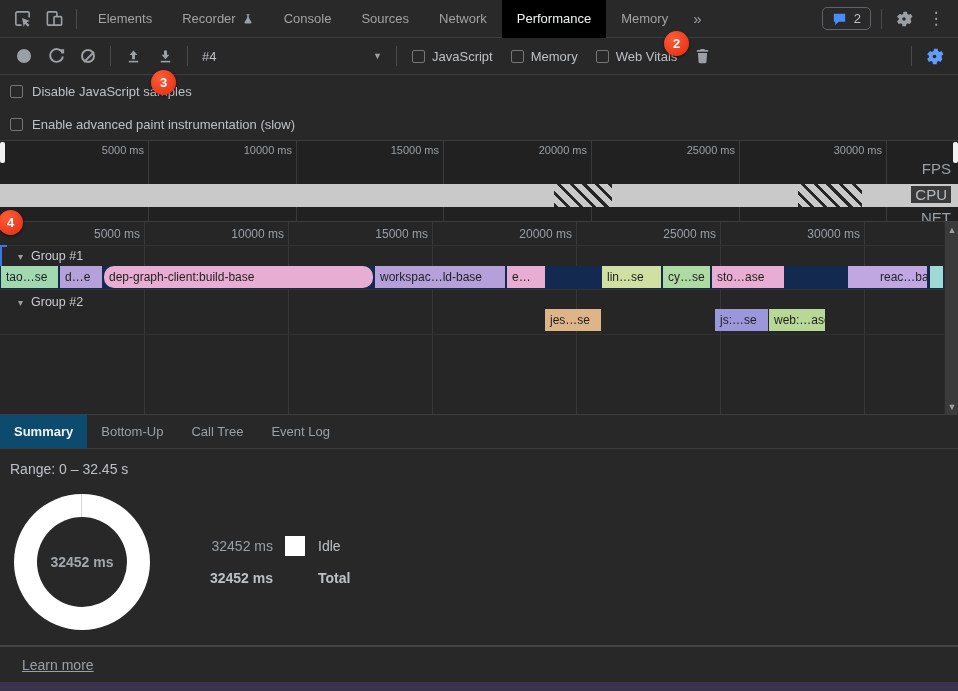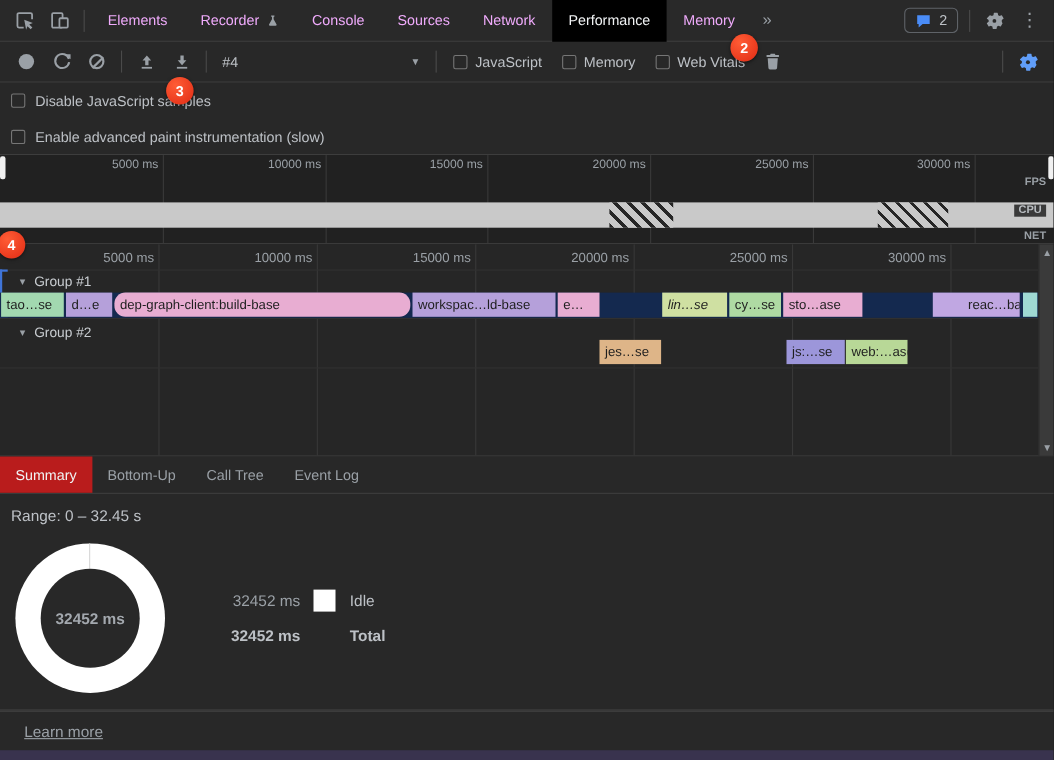--- a/index.html
+++ b/index.html
@@ -7,21 +7,21 @@
   .app{position:relative;width:958px;height:691px;background:#282828;overflow:hidden;
        font-family:"Liberation Sans","DejaVu Sans",sans-serif;font-size:13px;color:#bdc1c6;}
   .vsep{width:1px;height:20px;background:#4a4a4a;margin:0 6px;flex:0 0 1px;}
   svg{display:block;}
 
   
   .tabbar{position:absolute;top:0;left:0;width:958px;height:38px;background:#292929;
           border-bottom:1px solid #3d3d3d;display:flex;align-items:center;padding-left:6px;}
   .ico-btn{width:32px;height:28px;display:flex;align-items:center;justify-content:center;
            color:#9aa0a6;cursor:pointer;flex:0 0 auto;}
-  .tab{height:38px;display:flex;align-items:center;gap:6px;padding:0 15px;color:#f0abfc;cursor:pointer;}
+  .tab{height:38px;display:flex;align-items:center;gap:6px;padding:0 15px;color:#a3a3a3;cursor:pointer;}
   .tab.active{background:#000;color:#f1f3f4;}
   .chev{font-size:15px;color:#9aa0a6;padding:0 10px;}
   .tab-right{margin-left:auto;display:flex;align-items:center;padding-right:6px;}
   .issues-badge{display:flex;align-items:center;gap:7px;border:1px solid #5f6368;border-radius:5px;
                 padding:3px 9px;margin-right:4px;cursor:pointer;color:#bdc1c6;}
   .dots{font-size:17px;color:#9aa0a6;}
 
   
   .ptoolbar{position:absolute;top:38px;left:0;width:958px;height:37px;border-bottom:1px solid #3d3d3d;
             display:flex;align-items:center;padding:0 8px;}
@@ -47,21 +47,21 @@
 
   
   .overview{position:absolute;top:141px;left:0;width:958px;height:81px;background:#212121;
             border-bottom:1px solid #3d3d3d;overflow:hidden;}
   .ov-grid{position:absolute;top:0;width:1px;height:80px;background:#3a3a3a;}
   .ov-tick{position:absolute;top:3px;width:70px;text-align:right;font-size:11px;color:#9aa0a6;}
   .handle{position:absolute;top:1px;width:5px;height:21px;background:#f1f1f1;border-radius:2px;}
   .cpu-band{position:absolute;top:43px;left:0;width:958px;height:23px;background:#c9c9c9;}
   .hatch{position:absolute;top:0;height:23px;
          background:repeating-linear-gradient(45deg,#262626 0 3px,#c9c9c9 3px 9px);}
-  .trk-label{position:absolute;right:7px;font-size:10px;font-weight:bold;color:#9aa0a6;}
+  .trk-label{position:absolute;right:7px;font-size:15px;font-weight:normal;color:#9aa0a6;}
   .trk-label.on-band{background:rgba(33,33,33,.85);padding:0 4px;color:#b9bdc1;}
 
   
   .flame{position:absolute;top:222px;left:0;width:958px;height:193px;background:#262626;
          border-bottom:1px solid #3d3d3d;overflow:hidden;}
   .fl-grid{position:absolute;top:0;width:1px;height:193px;background:#383838;}
   .fl-tick{position:absolute;top:5px;width:74px;text-align:right;font-size:12px;color:#9aa0a6;}
   .hline{position:absolute;left:0;width:944px;height:1px;background:#303030;}
   .group-hd{position:absolute;left:18px;height:20px;display:flex;align-items:center;gap:8px;
             color:#c8ccd0;font-size:12.5px;cursor:pointer;}
@@ -78,21 +78,21 @@
   .b9{left:930px;width:13px;padding:0;}
   .c0{left:545px;width:56px;} .c1{left:715px;width:53px;} .c2{left:769px;width:56px;}
   .scrollbar{position:absolute;right:0;top:0;width:14px;height:193px;background:#3a3a3a;
              border-left:1px solid #2a2a2a;}
   .sb-arrow{position:absolute;left:0;width:14px;text-align:center;font-size:9px;color:#9aa0a6;cursor:pointer;}
 
   
   .btabs{position:absolute;top:415px;left:0;width:958px;height:34px;border-bottom:1px solid #3d3d3d;
          display:flex;align-items:stretch;background:#282828;}
   .btab{display:flex;align-items:center;padding:0 14px;color:#9aa0a6;cursor:pointer;}
-  .btab.active{background:#b91c1c;color:#f1f3f4;}
+  .btab.active{background:#0c4a6e;color:#f1f3f4;font-weight:bold;}
 
   
   .rangerow{position:absolute;top:450px;left:0;width:958px;height:38px;display:flex;align-items:center;
             padding-left:10px;font-size:14px;color:#bdc1c6;}
   .sumpane{position:absolute;top:488px;left:0;width:958px;height:158px;border-bottom:1px solid #454545;}
   .donut{position:absolute;left:14px;top:6px;width:136px;height:136px;border-radius:50%;background:#fff;}
   .donut-hole{position:absolute;left:23px;top:23px;width:90px;height:90px;border-radius:50%;background:#282828;}
   .donut-notch{position:absolute;left:67px;top:0;width:1px;height:23px;background:#d6d6d6;}
   .donut-center{position:absolute;left:0;top:0;width:136px;height:136px;display:flex;align-items:center;
                 justify-content:center;font-weight:bold;font-size:14px;color:#a3a8ae;}
@@ -321,21 +321,21 @@
     <div class="group-hd" style="top:24px;">
       <span class="arr">▾</span>
       <span>Group #1</span>
     </div>
     <div class="navy-strip"></div>
     <div class="bar b0" style="background-color: rgb(162, 216, 176);">tao…se</div>
     <div class="bar b1" style="background-color: rgb(181, 160, 218);">d…e</div>
     <div class="bar b2" style="background-color: rgb(232, 173, 210);">dep-graph-client:build-base</div>
     <div class="bar b3" style="background-color: rgb(181, 160, 218);">workspac…ld-base</div>
     <div class="bar b4" style="background-color: rgb(232, 173, 210);">e…</div>
-    <div class="bar b5" style="background-color: rgb(207, 224, 162); font-style: italic;">lin…se</div>
+    <div class="bar b5" style="background-color: rgb(207, 224, 162);">lin…se</div>
     <div class="bar b6" style="background-color: rgb(174, 218, 163);">cy…se</div>
     <div class="bar b7" style="background-color: rgb(232, 173, 210);">sto…ase</div>
     <div class="bar b8" style="background-color: rgb(192, 167, 226);">reac…base</div>
     <div class="bar b9" style="background-color: rgb(159, 217, 211);"></div>
     <div class="hline" style="top:67px;"></div>
 
     <div class="group-hd" style="top:70px;">
       <span class="arr">▾</span>
       <span>Group #2</span>
     </div>

